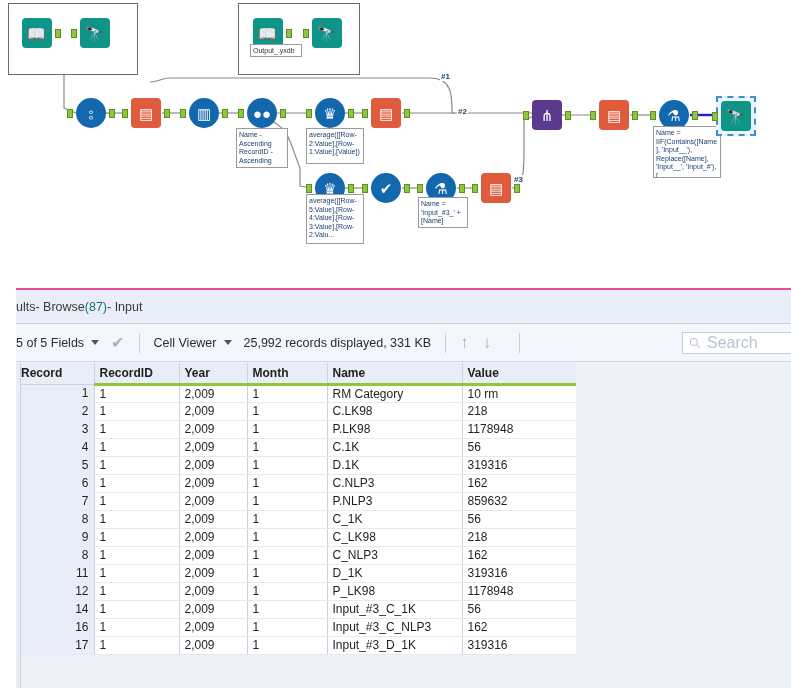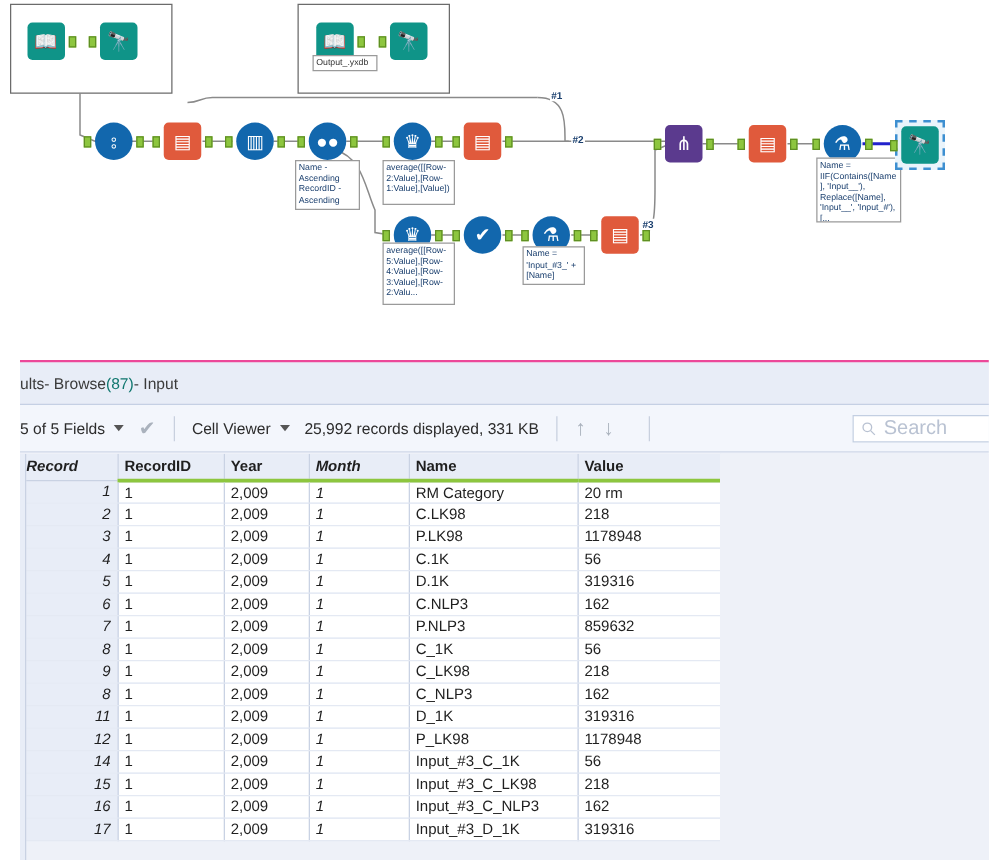--- a/index.html
+++ b/index.html
@@ -93,24 +93,24 @@
   }
   thead th {
     background: #e8edf7; font-weight: bold; text-align: left;
     border-bottom: 3px solid #8dc63f; height: 21px;
   }
   thead th.c-record { border-bottom: 1px solid #c9d2e3; background: #e8edf7; }
   tbody td { background: #ffffff; border-bottom: 1px solid #e4e9f3; }
   tbody td.c-record {
     background: #e8edf7; text-align: right; border-right: 1px solid #c9d2e3;
   }
-  .c-record  { width: 78px; font-style: italic; }
+  .c-record  { width: 78px; }
   .c-recordid{ width: 85px; }
   .c-year    { width: 68px; }
-  .c-month   { width: 80px; font-style: italic; }
+  .c-month   { width: 80px; }
   .c-name    { width: 135px; }
   .c-value   { width: 114px; }
   #grid-left-strip {
     position: absolute; left: 0; top: 0; width: 5px; height: 327px;
     background: #e8edf7; border-right: 1px solid #c9d2e3;
   }
   #grid-right-fill {
     position: absolute; left: 560px; top: 0; width: 231px; height: 327px; background: #eef1f8;
   }
 </style>
@@ -319,21 +319,21 @@
             <th class="c-value">Value</th>
           </tr>
         </thead>
         <tbody id="tbody">
             <tr>
               <td class="c-record">1</td>
               <td class="c-recordid">1</td>
               <td class="c-year">2,009</td>
               <td class="c-month">1</td>
               <td class="c-name">RM Category</td>
-              <td class="c-value">20 rm</td>
+              <td class="c-value">10 rm</td>
             </tr>
             <tr>
               <td class="c-record">2</td>
               <td class="c-recordid">1</td>
               <td class="c-year">2,009</td>
               <td class="c-month">1</td>
               <td class="c-name">C.LK98</td>
               <td class="c-value">218</td>
             </tr>
             <tr>
@@ -416,28 +416,20 @@
               <td class="c-name">P_LK98</td>
               <td class="c-value">1178948</td>
             </tr>
             <tr>
               <td class="c-record">14</td>
               <td class="c-recordid">1</td>
               <td class="c-year">2,009</td>
               <td class="c-month">1</td>
               <td class="c-name">Input_#3_C_1K</td>
               <td class="c-value">56</td>
-            </tr>
-            <tr>
-              <td class="c-record">15</td>
-              <td class="c-recordid">1</td>
-              <td class="c-year">2,009</td>
-              <td class="c-month">1</td>
-              <td class="c-name">Input_#3_C_LK98</td>
-              <td class="c-value">218</td>
             </tr>
             <tr>
               <td class="c-record">16</td>
               <td class="c-recordid">1</td>
               <td class="c-year">2,009</td>
               <td class="c-month">1</td>
               <td class="c-name">Input_#3_C_NLP3</td>
               <td class="c-value">162</td>
             </tr>
             <tr>

